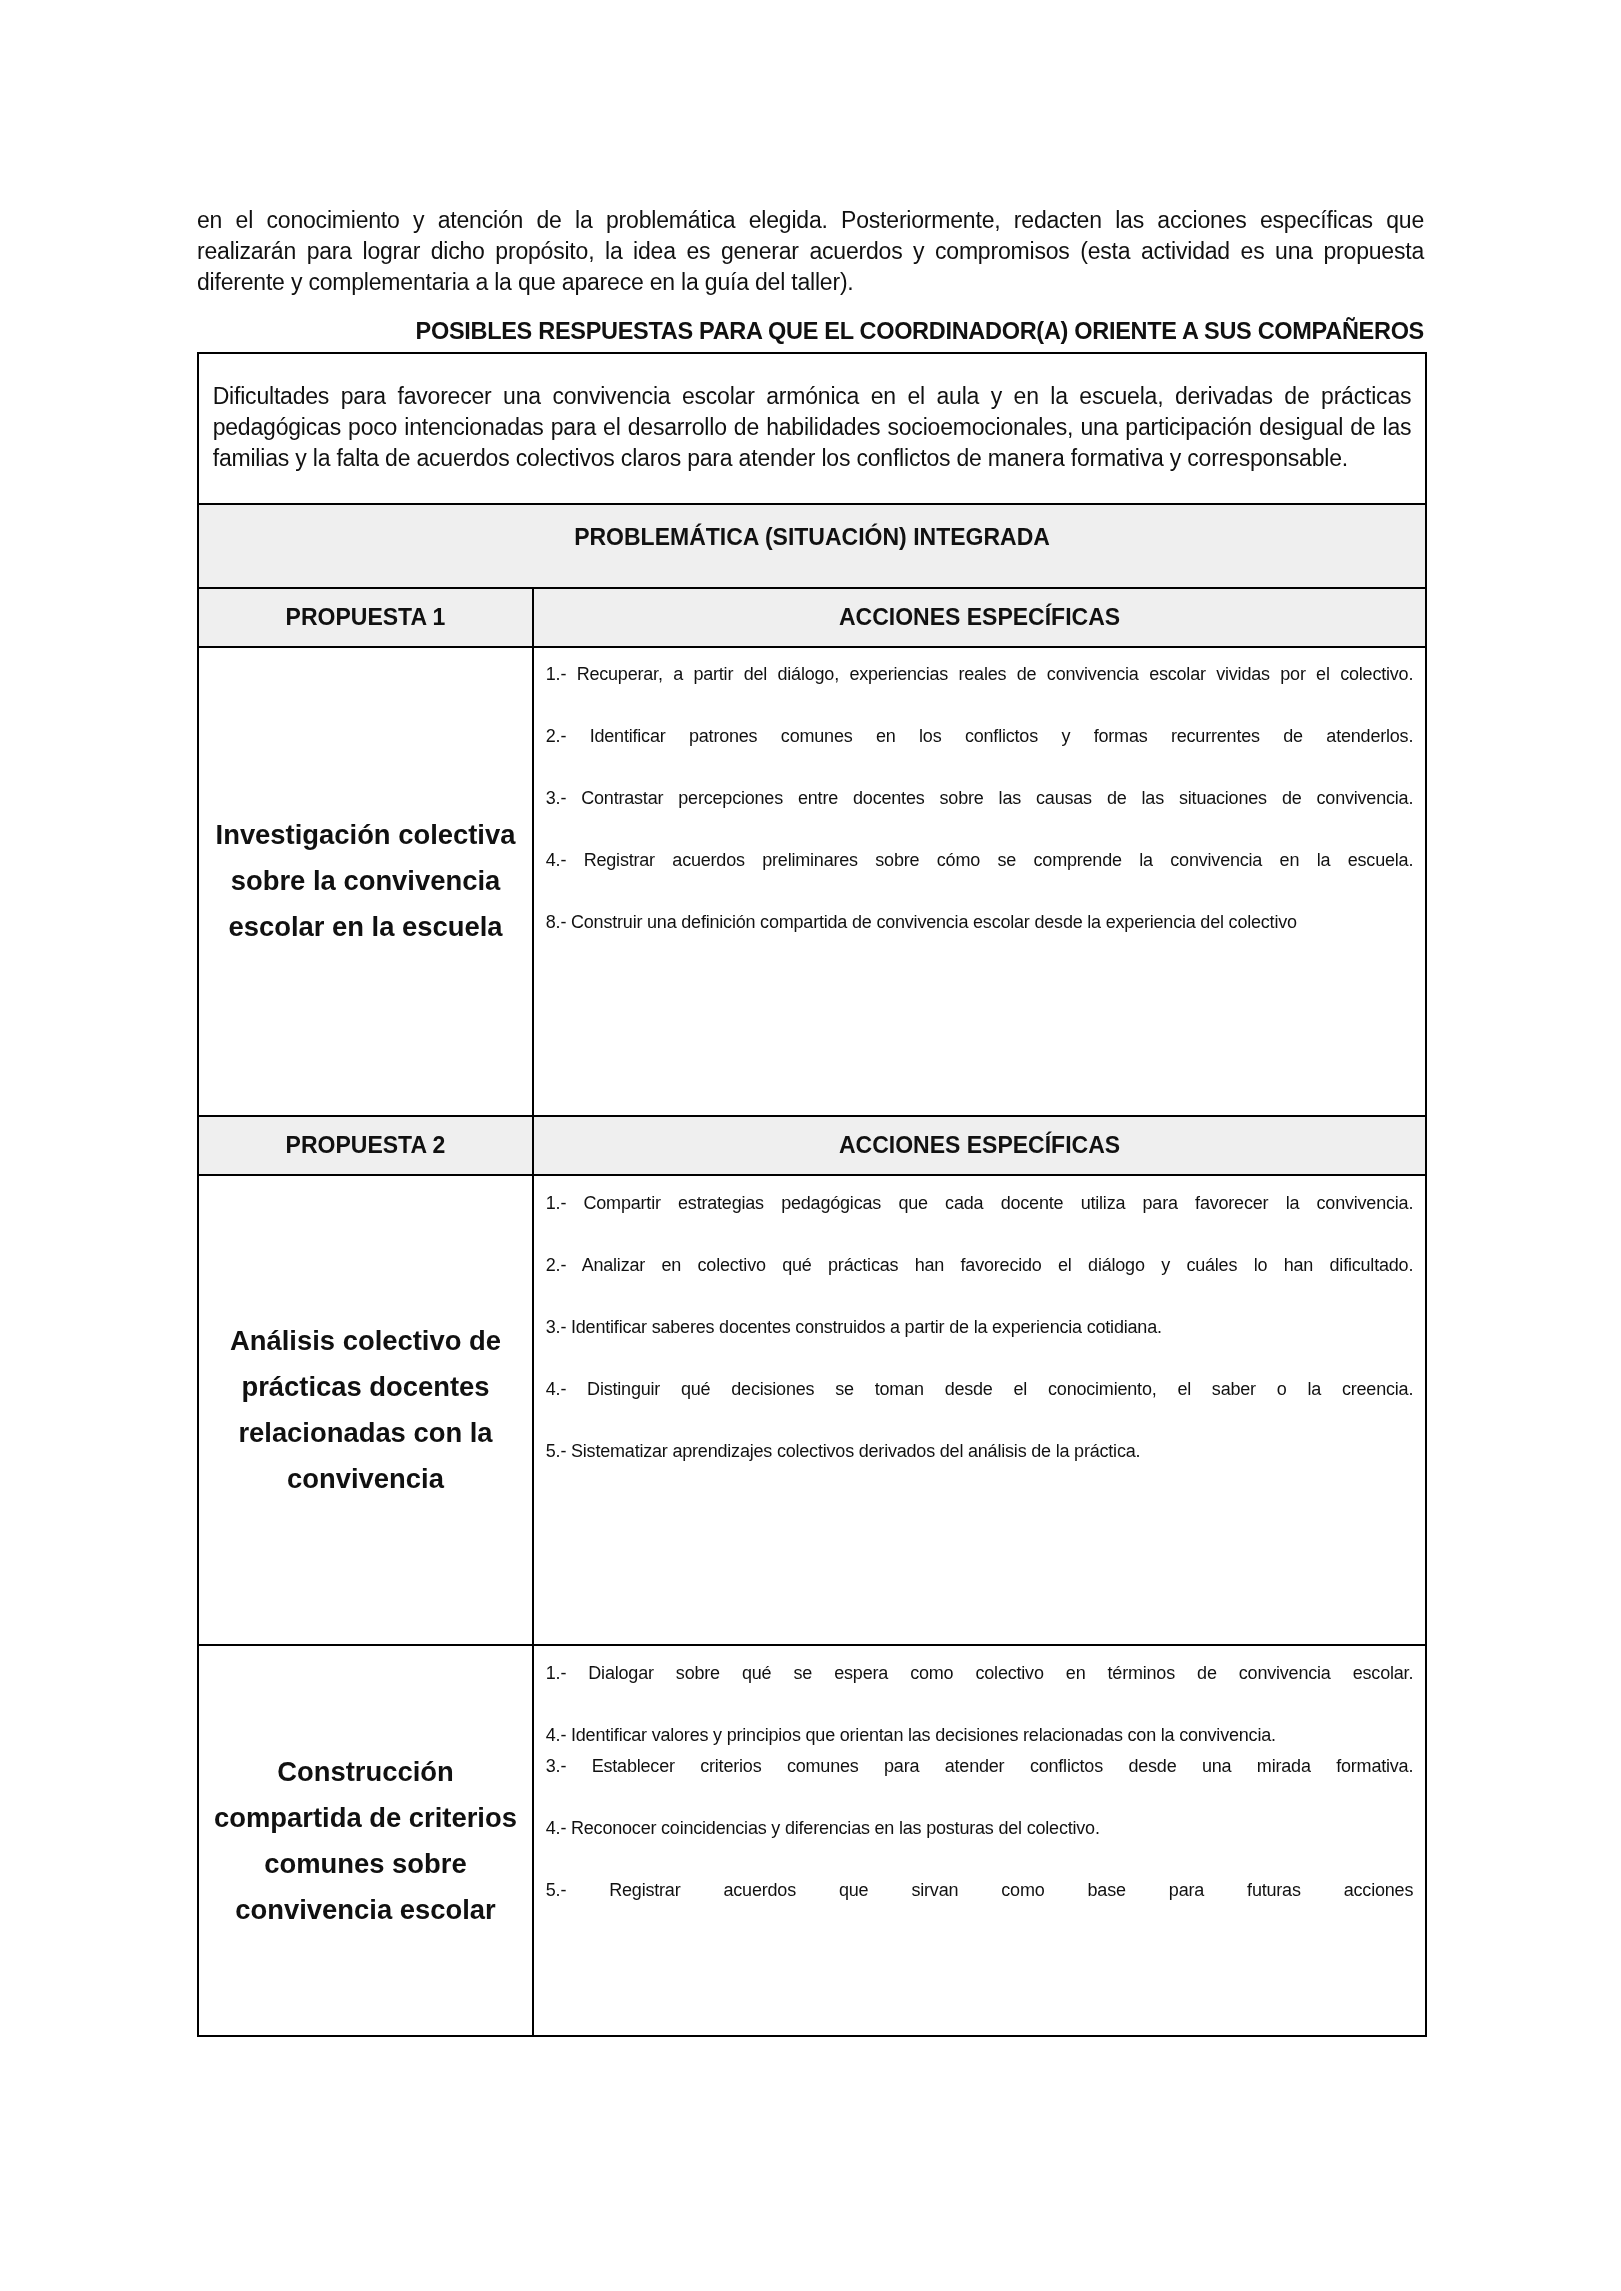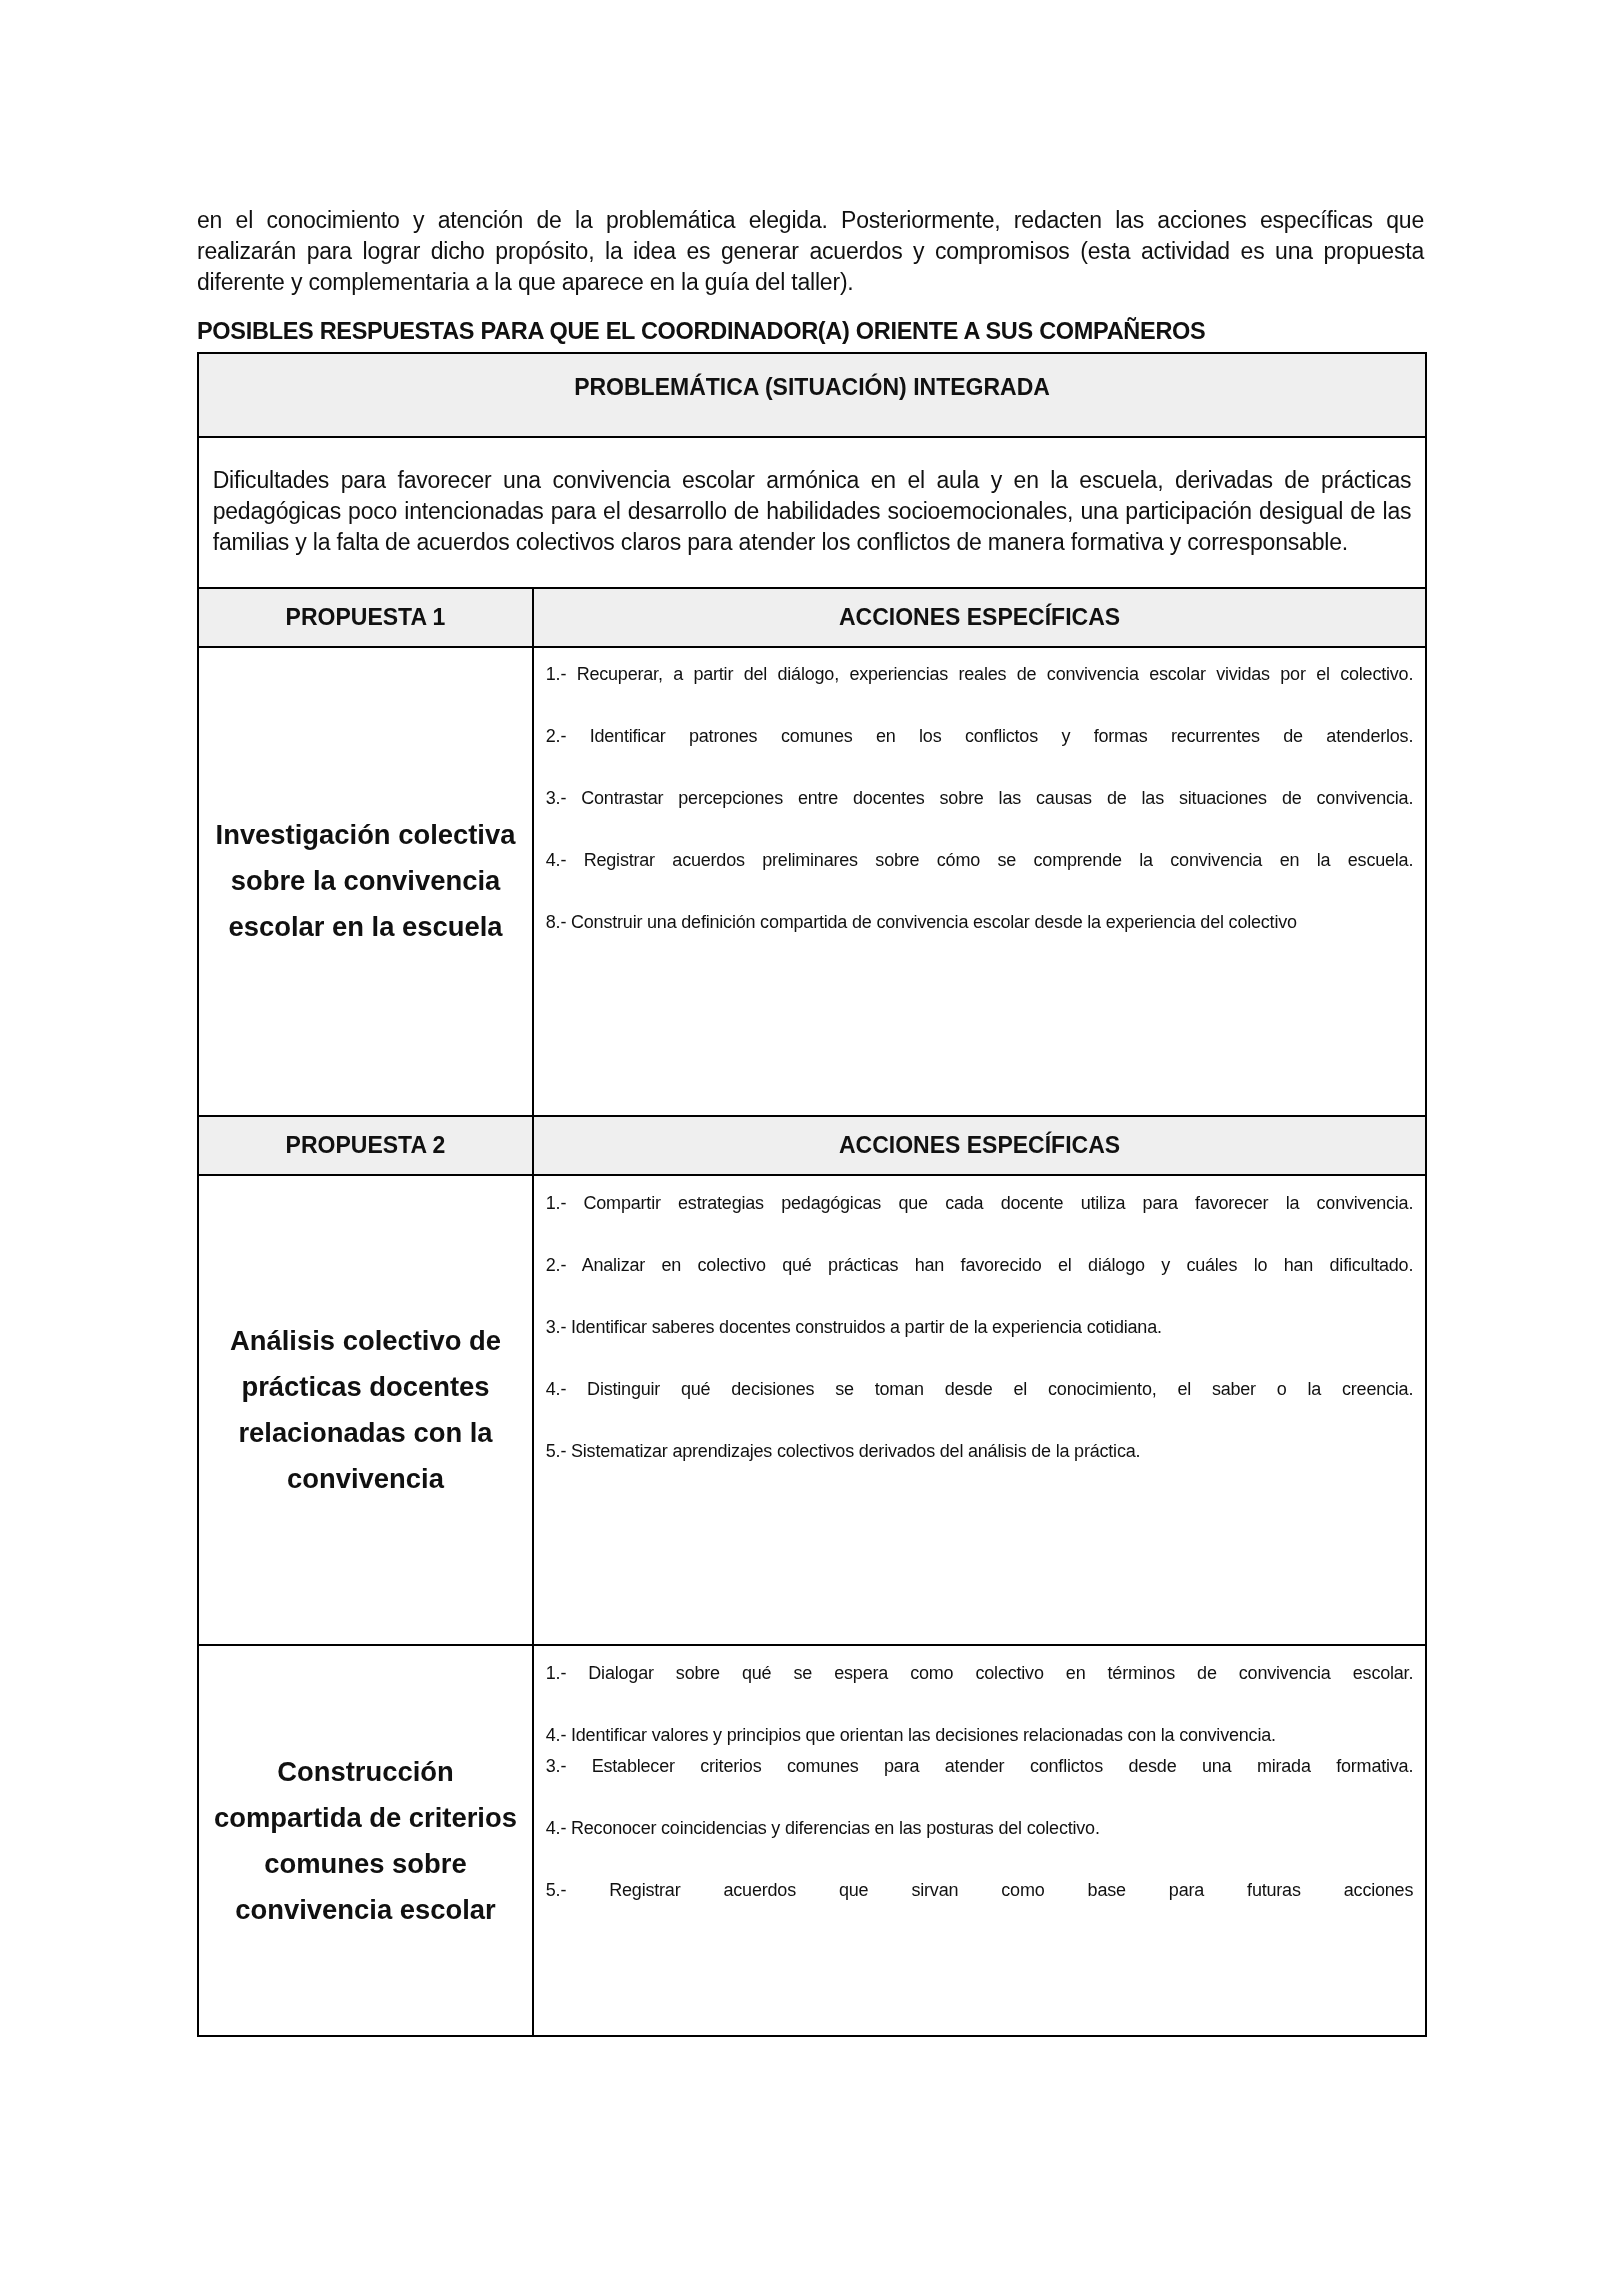--- a/index.html
+++ b/index.html
@@ -1,21 +1,21 @@
 <!DOCTYPE html>
 <html><head>
 <meta charset="utf-8">
 <style>
   html, body { margin: 0; padding: 0; background: #ffffff; }
   body { width: 1621px; height: 2292px; position: relative; overflow: hidden;
          font-family: "Liberation Sans", sans-serif; color: #111; }
   .page { position: absolute; left: 0; top: 12px; width: 1401px; height: 2292px; }
   .intro { position: absolute; left: 197px; top: 193px; width: 1227px;
            font-size: 23px; line-height: 31px; text-align: justify; letter-spacing: -0.2px; }
-  .title { position: absolute; left: 197px; top: 304px; width: 1227px; text-align: left;
+  .title { position: absolute; left: 197px; top: 304px; width: 1227px; text-align: right;
            font-weight: bold; font-size: 23.5px; line-height: 31px; letter-spacing: -0.3px; }
   table.main { position: absolute; left: 197px; top: 340px; width: 1228px;
                border-collapse: collapse; table-layout: fixed; }
   table.main td { border: 2.9px solid #000; vertical-align: middle; padding: 0; }
   .hdr { background: #efefef; text-align: center; font-weight: bold; font-size: 23px; }
   .hdr-prob { height: 82px; vertical-align: top !important; }
   .hdr-prob span { display: block; padding-top: 19.6px; }
   .prob-text { font-size: 23px; line-height: 31px; text-align: justify;
                padding: 9.8px 13.7px 11.8px 13.7px !important; height: 127px; letter-spacing: -0.2px; }
   .prop-hdr { height: 57px; }
@@ -37,26 +37,26 @@
   <div class="title">POSIBLES RESPUESTAS PARA QUE EL COORDINADOR(A) ORIENTE A SUS COMPAÑEROS</div>
 
   <table class="main">
     <colgroup>
         <col style="width:335px">
         <col style="width:893px">
       </colgroup>
 
     <tbody>
         <tr>
+      <td colspan="2" class="prob-text">Dificultades para favorecer una convivencia escolar armónica en el aula y en la escuela, derivadas de prácticas pedagógicas poco intencionadas para el desarrollo de habilidades socioemocionales, una participación desigual de las familias y la falta de acuerdos colectivos claros para atender los conflictos de manera formativa y corresponsable.</td>
+    </tr>
+    <tr>
       <td colspan="2" class="hdr hdr-prob">
         <span>PROBLEMÁTICA (SITUACIÓN) INTEGRADA</span>
       </td>
-    </tr>
-    <tr>
-      <td colspan="2" class="prob-text">Dificultades para favorecer una convivencia escolar armónica en el aula y en la escuela, derivadas de prácticas pedagógicas poco intencionadas para el desarrollo de habilidades socioemocionales, una participación desigual de las familias y la falta de acuerdos colectivos claros para atender los conflictos de manera formativa y corresponsable.</td>
     </tr>
 
     <tr>
       <td class="hdr prop-hdr">PROPUESTA 1</td>
       <td class="hdr prop-hdr">ACCIONES ESPECÍFICAS</td>
     </tr>
     <tr class="p1">
       <td class="prop-name">Investigación colectiva sobre la convivencia escolar en la escuela</td>
       <td class="actions" style="height:446px">
         <div class="action">1.- Recuperar, a partir del diálogo, experiencias reales de convivencia escolar vividas por el colectivo.</div>

